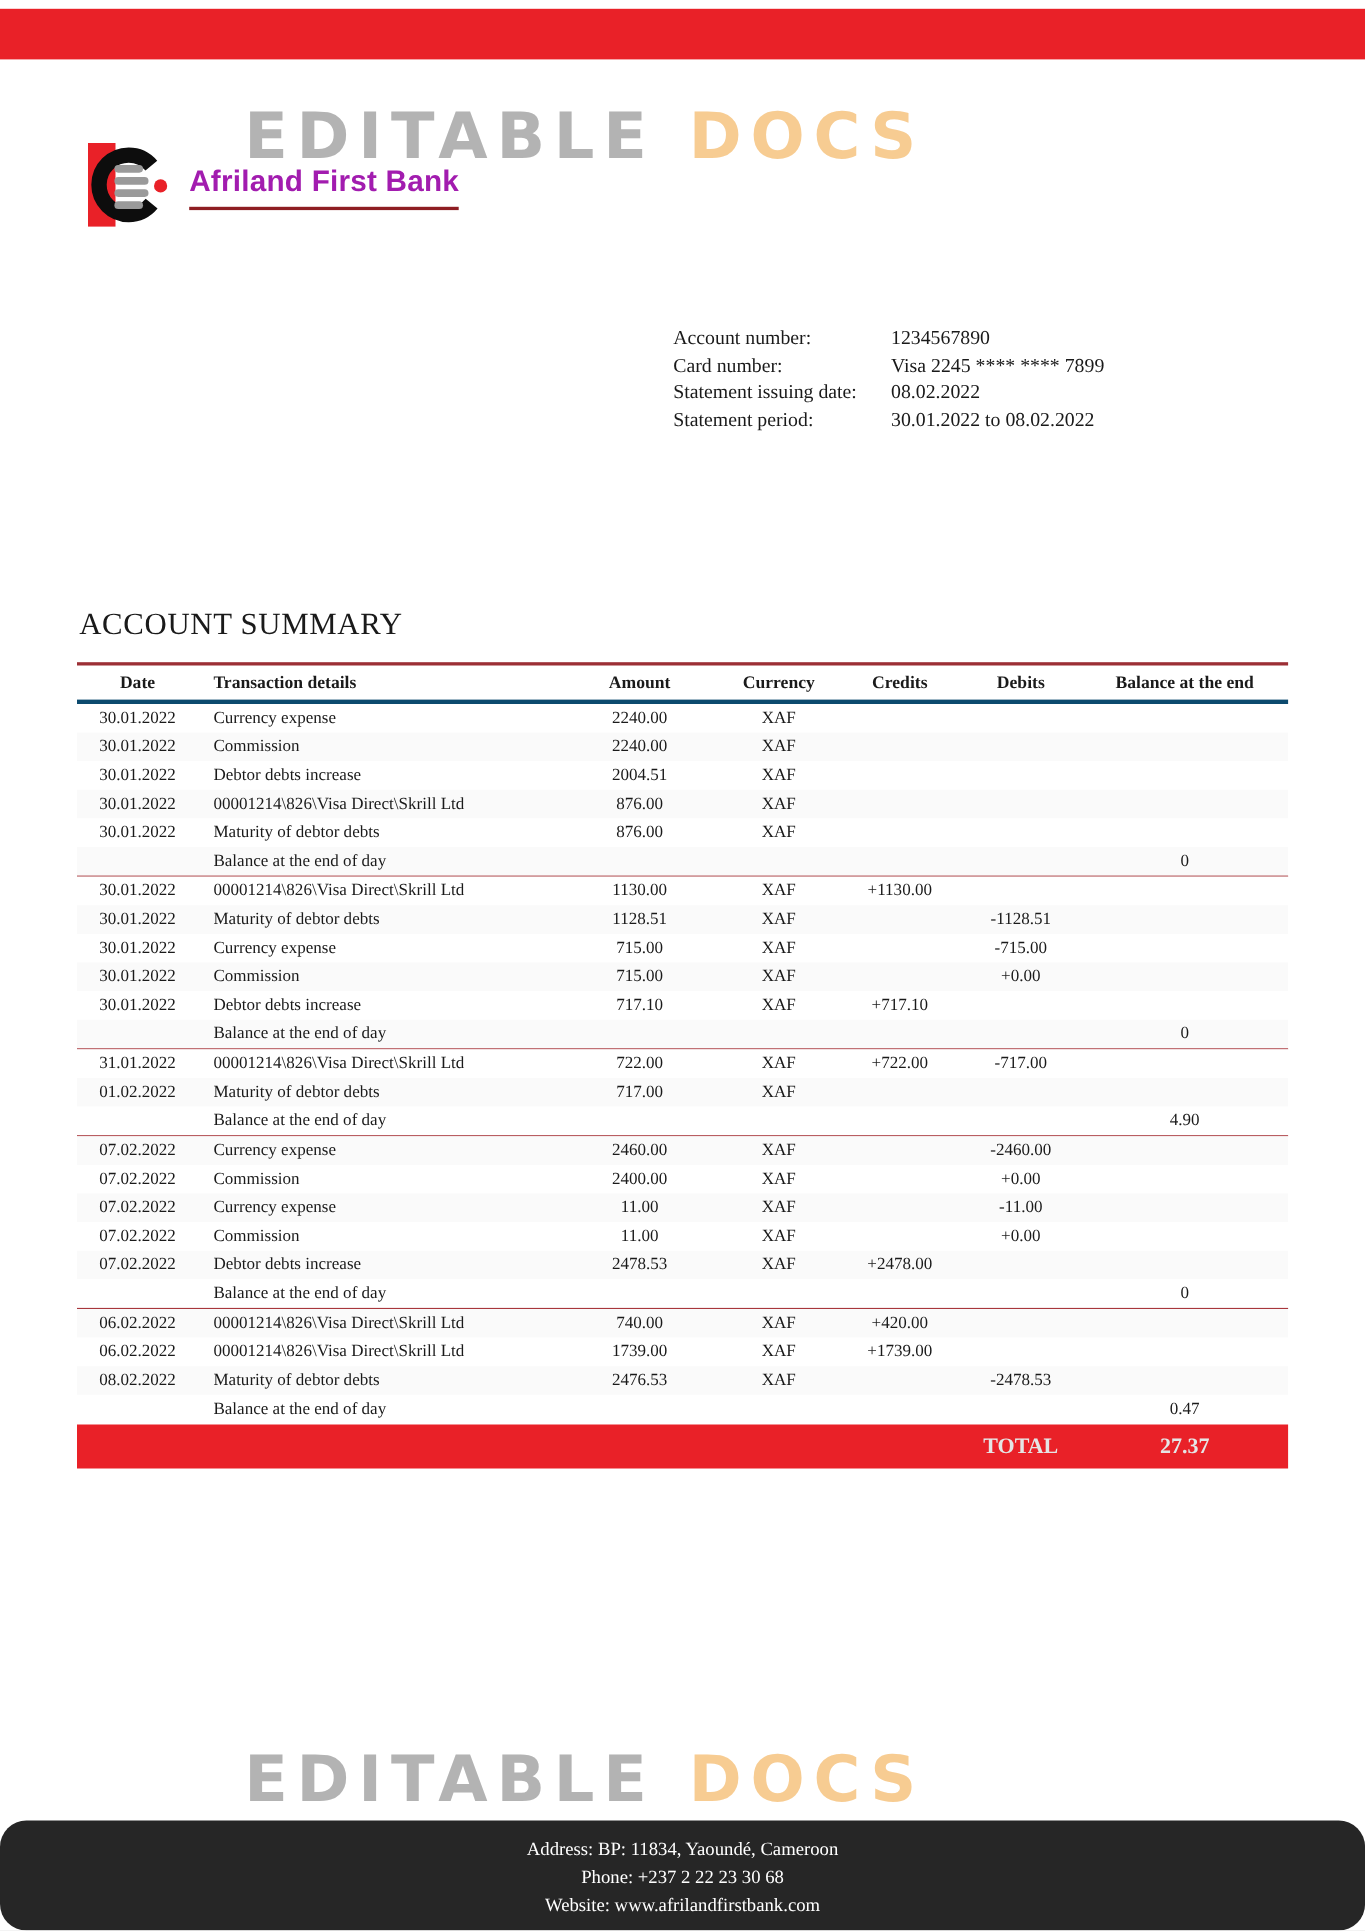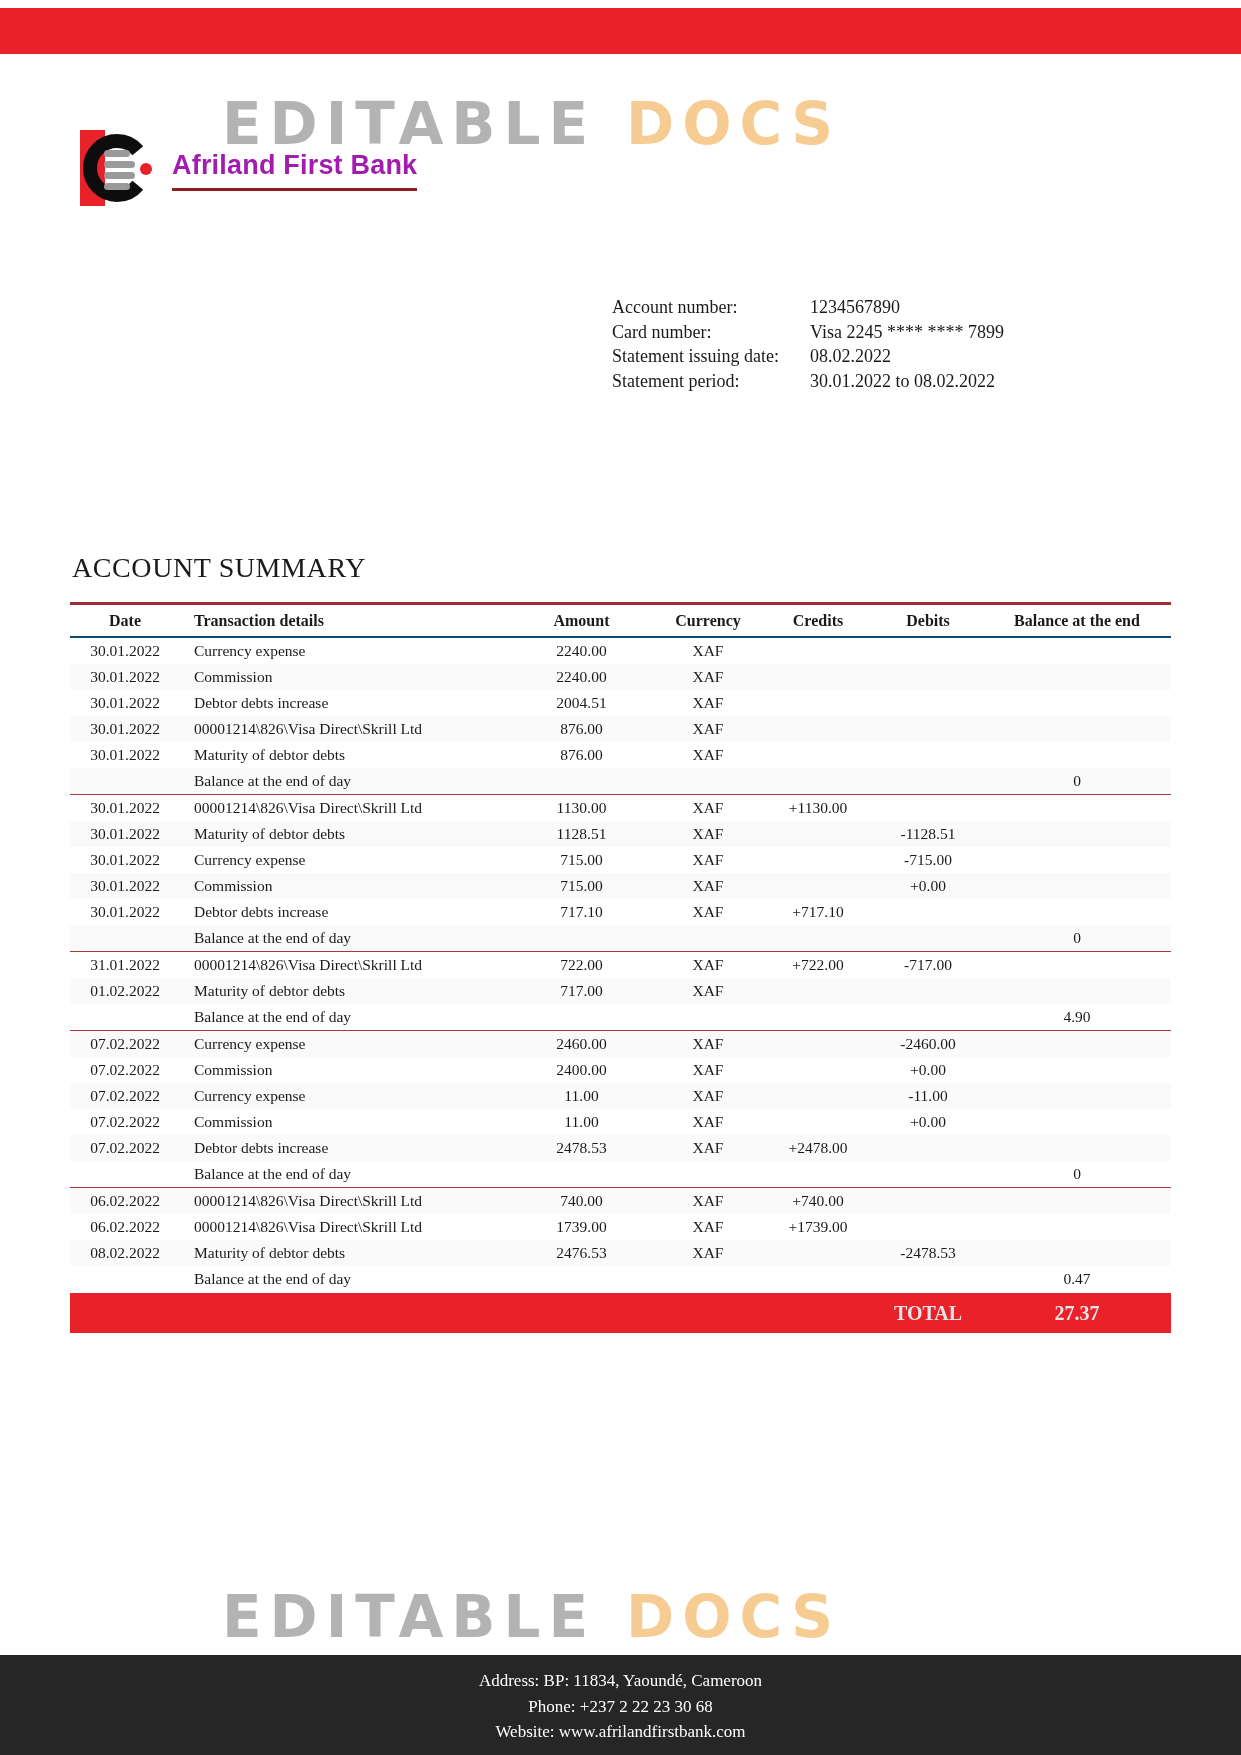--- a/index.html
+++ b/index.html
@@ -24,30 +24,30 @@
   .customer{position:absolute;top:288px;left:88px;font-size:17.5px;line-height:25px;z-index:2;}
   .customer .name{font-weight:bold;font-size:19px;}
   .acct{position:absolute;top:295px;left:612px;font-size:18px;line-height:24.5px;z-index:2;}
   .acct-row{display:grid;grid-template-columns:198px auto;}
   
   .heading{position:absolute;top:552px;left:72px;font-size:28px;font-weight:normal;letter-spacing:0.6px;z-index:2;}
   
   .table{position:absolute;top:602px;left:70px;width:1101px;z-index:2;}
   .t-grid{display:grid;grid-template-columns:110px 330px 143px 110px 110px 110px 188px;align-items:center;}
   .t-head{height:31px;font-weight:bold;font-size:16px;
-          border-top:3px solid #9c2f35;border-bottom:2px solid #0c4a6e;background:#fff;}
+          border-top:3px solid #9c2f35;border-bottom:4px solid #0c4a6e;background:#fff;}
   .t-row{height:26px;font-size:15.5px;background:#fff;}
   .t-body .t-row:nth-child(even){background:#fafafa;}
   .t-row.section-end{border-bottom:1.6px solid #a8373c;}
   .c{text-align:center;}
   .cell-details{text-align:left;padding-left:14px;white-space:nowrap;overflow:hidden;}
   .t-total{height:40px;background:#e92128;color:#e5e5e5;font-weight:bold;font-size:20px;margin-top:1px;}
   
   .footer{position:absolute;top:1655px;left:0;width:100%;height:100px;background:#262626;z-index:3;
-          text-align:center;color:#ffffff;font-size:17px;line-height:25.5px;padding-top:13px;box-sizing:border-box;}
+          text-align:center;color:#ffffff;font-size:17px;line-height:25.5px;padding-top:13px;box-sizing:border-box;border-radius:24px;}
 </style>
 </head>
 <body>
 
 <div class="page">
 
   <div class="topbar"></div>
 
   <div class="wm wm-top"><span class="g">EDITABLE</span><span class="o">DOCS</span></div>
 
@@ -312,21 +312,21 @@
     <div class="c"></div>
     <div class="c"></div>
     <div class="c">0</div>
   </div>
 
   <div class="t-grid t-row">
     <div class="c">06.02.2022</div>
     <div class="cell-details">00001214\826\Visa Direct\Skrill Ltd</div>
     <div class="c">740.00</div>
     <div class="c">XAF</div>
-    <div class="c">+740.00</div>
+    <div class="c">+420.00</div>
     <div class="c"></div>
     <div class="c"></div>
   </div>
 
   <div class="t-grid t-row">
     <div class="c">06.02.2022</div>
     <div class="cell-details">00001214\826\Visa Direct\Skrill Ltd</div>
     <div class="c">1739.00</div>
     <div class="c">XAF</div>
     <div class="c">+1739.00</div>

